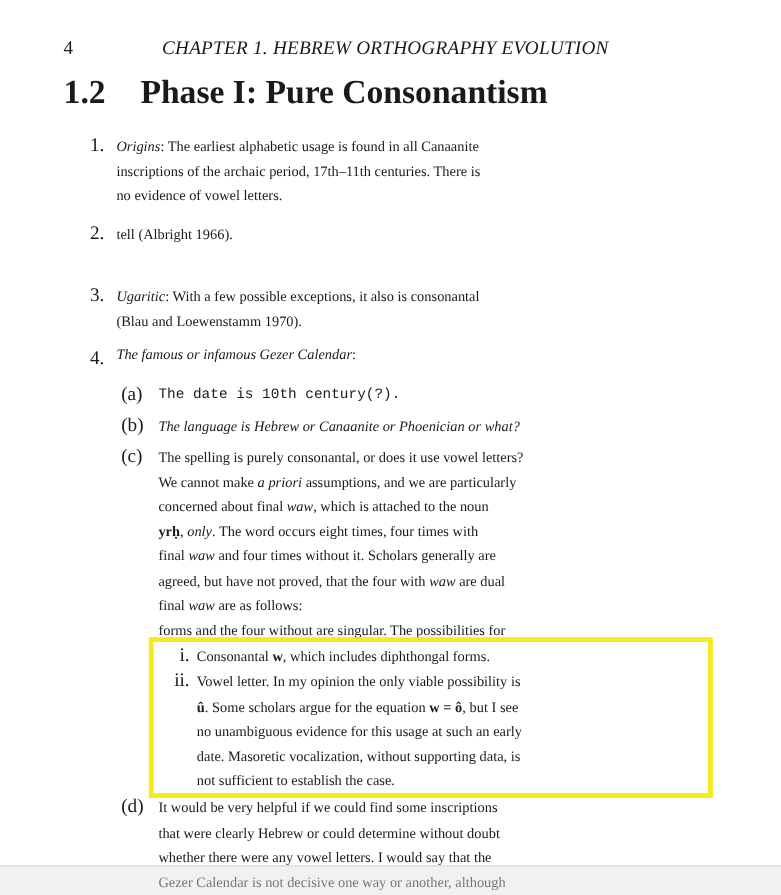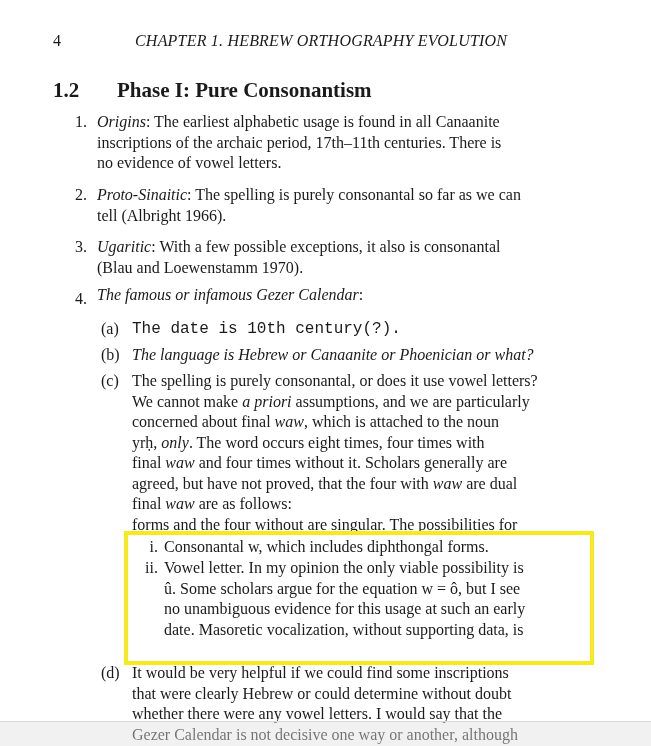--- a/index.html
+++ b/index.html
@@ -6,29 +6,29 @@
   body {
     width:651px; height:746px; overflow:hidden; position:relative;
     background:#ffffff; color:#1a1a1a;
     font-family:"DejaVu Serif", "Liberation Serif", serif;
   }
   .page { position:absolute; left:0; top:0; width:651px; height:746px; }
   .runhead { position:absolute; top:32px; left:53px; width:525px; height:20px;
     font-family:"Liberation Serif", serif; font-size:16px; }
   .runhead .pnum { position:absolute; left:0; top:0; }
   .runhead .rtitle { position:absolute; left:82px; top:0; font-style:italic; letter-spacing:0.2px; }
-  .sechead { position:absolute; top:78px; left:53px; font-family:"Liberation Serif", serif;
-    font-weight:bold; font-size:21px; white-space:nowrap; }
+  .sechead { position:absolute; top:62px; left:53px; font-family:"Liberation Serif", serif;
+    font-weight:bold; font-size:28px; white-space:nowrap; }
   .sechead .snum { display:inline-block; width:64px; }
-  .para { position:absolute; font-family:"Liberation Serif", serif; font-size:16px;
+  .para { position:absolute; font-family:"Liberation Serif", serif; font-size:12px;
     line-height:20.5px; text-align:justify; text-align-last:left; }
   .lbl { position:absolute; font-family:"Liberation Serif", serif; font-size:16px; line-height:20.5px; }
   .lbl.r { text-align:right; }
   em, .it { font-style:italic; }
-  b { font-weight:normal; }
+  b { font-weight:bold; }
   .hl-box { position:absolute; left:124px; top:531px; width:462px; height:126px;
     border:4px solid #f6ea1c; box-sizing:content-box; }
   .bottom-shade { position:absolute; left:0; top:721px; width:651px; height:25px;
     background:rgba(225,225,225,0.45); border-top:1px solid #d8d8d8; }
 </style>
 </head>
 <body>
 
 <div class="page">
 
@@ -43,21 +43,20 @@
 
   <div class="lbl" style="left:75px;top:112px;">1.</div>
   <div class="para" style="left:97px;top:112px;width:481px;">
     <div><span class="it">Origins</span>: <span>The earliest alphabetic usage is found in all Canaanite</span></div>
     <div>inscriptions of the archaic period, 17th–11th centuries.  There is</div>
     <div>no evidence of vowel letters.</div>
   </div>
 
   <div class="lbl" style="left:75px;top:185px;">2.</div>
   <div class="para" style="left:97px;top:185px;width:481px;">
-    <div><span class="it">Proto-Sinaitic</span>: <span>The spelling is purely consonantal so far as we can</span></div>
     <div>tell (Albright 1966).</div>
   </div>
 
   <div class="lbl" style="left:75px;top:237px;">3.</div>
   <div class="para" style="left:97px;top:237px;width:481px;font-family:Liberation Serif, serif;">
     <div><span class="it">Ugaritic</span>: <span>With a few possible exceptions, it also is consonantal</span></div>
     <div>(Blau and Loewenstamm 1970).</div>
   </div>
 
   <div class="lbl" style="left:75px;top:289px;">4.</div>
@@ -89,20 +88,21 @@
   <div class="para" style="left:164px;top:537px;width:414px;text-align:right;">
     <span>Consonantal </span><b>w</b><span>, which includes diphthongal forms.</span>
   </div>
 
   <div class="lbl r" style="left:128px;top:558px;width:30px;">ii.</div>
   <div class="para" style="left:164px;top:558px;width:414px;">
     <div>Vowel letter.  In my opinion the only viable possibility is</div>
     <div><b>û</b><span>.  Some scholars argue for the equation </span><b>w = ô</b><span>, but I see</span></div>
     <div>no unambiguous evidence for this usage at such an early</div>
     <div>date.  Masoretic vocalization, without supporting data, is</div>
+    <div>not sufficient to establish the case.</div>
   </div>
 
   <div class="lbl" style="left:101px;top:663px;">(d)</div>
   <div class="para" style="left:132px;top:663px;width:446px;">
     <div>It would be very helpful if we could find some inscriptions</div>
     <div>that were clearly Hebrew or could determine without doubt</div>
     <div>whether there were any vowel letters.  I would say that the</div>
     <div>Gezer Calendar is not decisive one way or another, although</div>
   </div>
 

